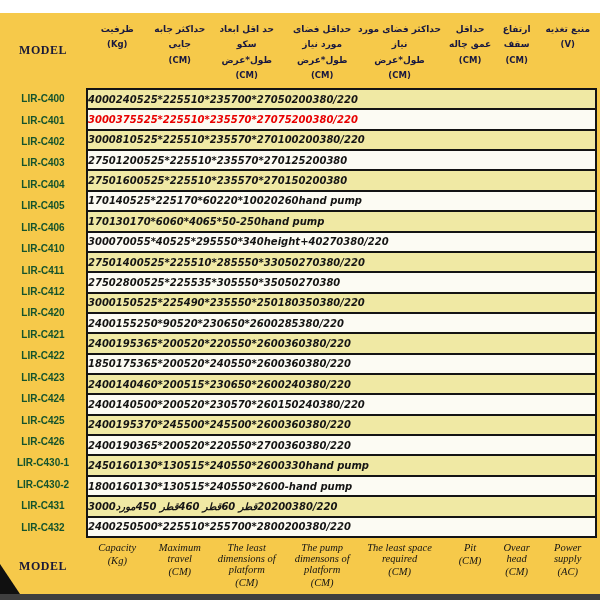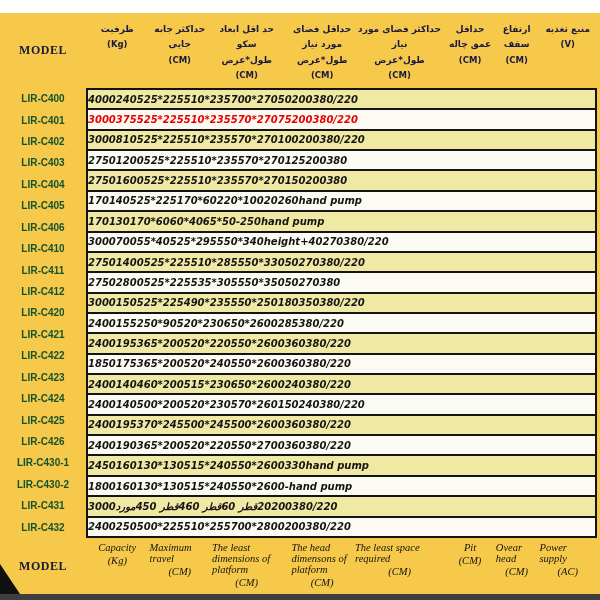--- a/index.html
+++ b/index.html
@@ -51,21 +51,21 @@
   .grid-row + .grid-row{border-top:2px solid #141414;}
   .grid-row.alt{background:#F0E9A4;}
   .cell{box-sizing:border-box;display:flex;align-items:center;justify-content:center;
     font-family:"DejaVu Sans",sans-serif;font-weight:bold;font-style:italic;
     font-size:10px;color:#141414;white-space:nowrap;}
   .grid-row.hl .cell{color:#E80000;}
 
   
   .footer-band{position:absolute;left:0;top:538px;width:600px;height:56px;}
   .fcell{box-sizing:border-box;display:flex;flex-direction:column;align-items:center;
-    padding:4px 1px 0 1px;text-align:left;
+    padding:4px 1px 0 1px;text-align:center;
     font-family:"Liberation Serif",serif;font-style:italic;
     font-size:10.5px;line-height:1.05;color:#141414;}
   .fcell .unit{margin-top:2px;}
 </style>
 </head>
 <body>
 
 <div class="page">
   <div class="top-strip"></div>
 
@@ -366,21 +366,21 @@
         </div>
         <div class="fcell">
           <div class="flabel">Maximum travel</div>
           <div class="unit">(CM)</div>
         </div>
         <div class="fcell">
           <div class="flabel">The least dimensions of platform</div>
           <div class="unit">(CM)</div>
         </div>
         <div class="fcell">
-          <div class="flabel">The head dimensons of platform</div>
+          <div class="flabel">The pump dimensons of platform</div>
           <div class="unit">(CM)</div>
         </div>
         <div class="fcell">
           <div class="flabel">The least space required</div>
           <div class="unit">(CM)</div>
         </div>
         <div class="fcell">
           <div class="flabel">Pit</div>
           <div class="unit">(CM)</div>
         </div>

